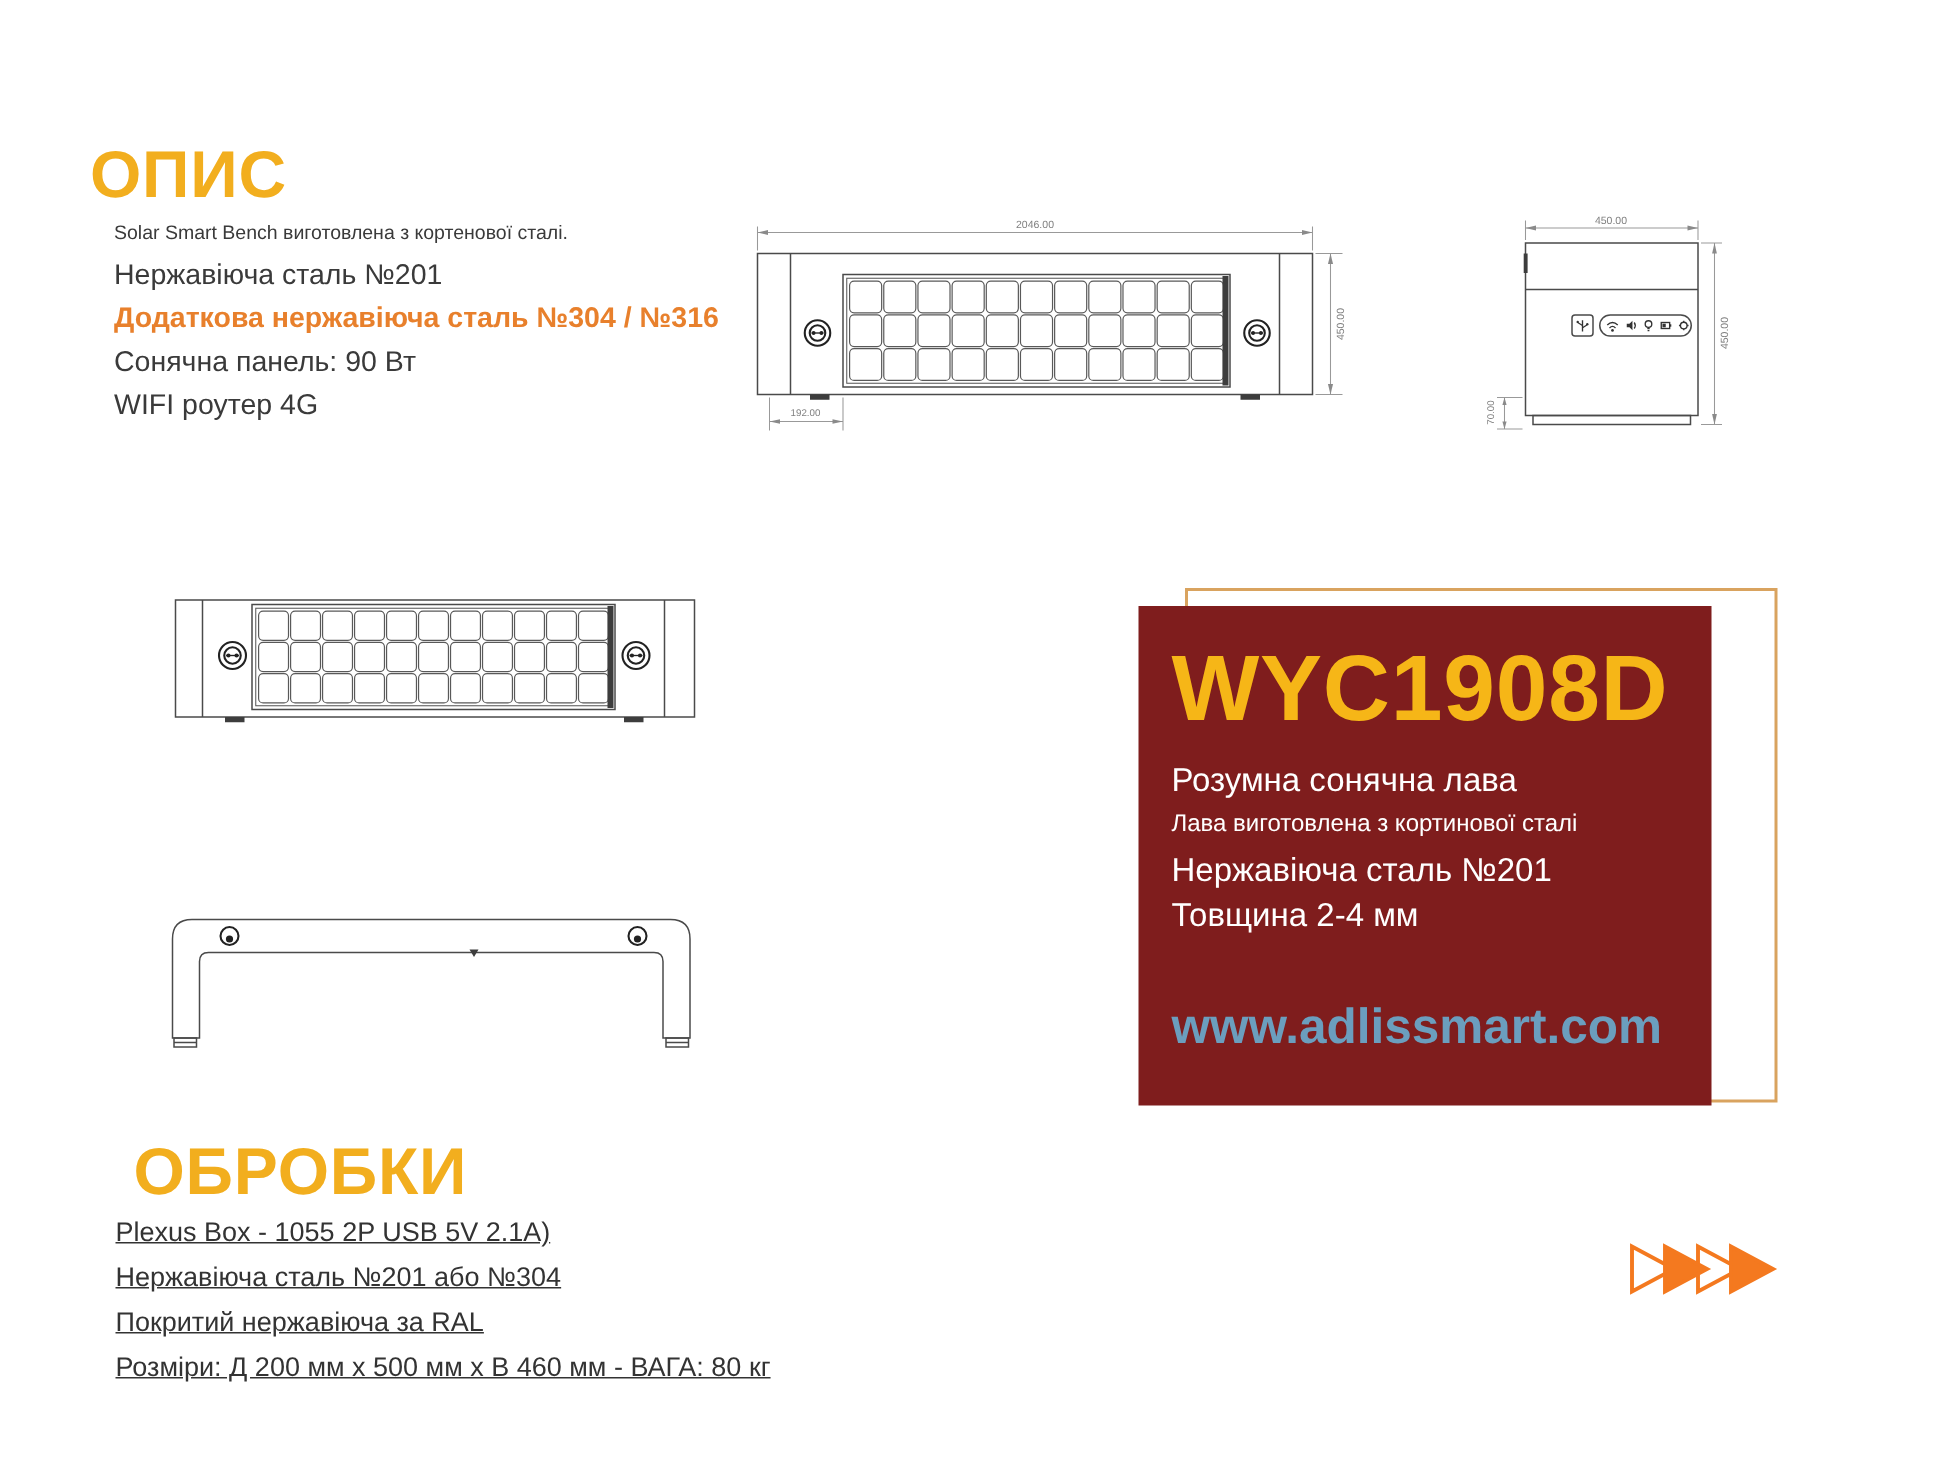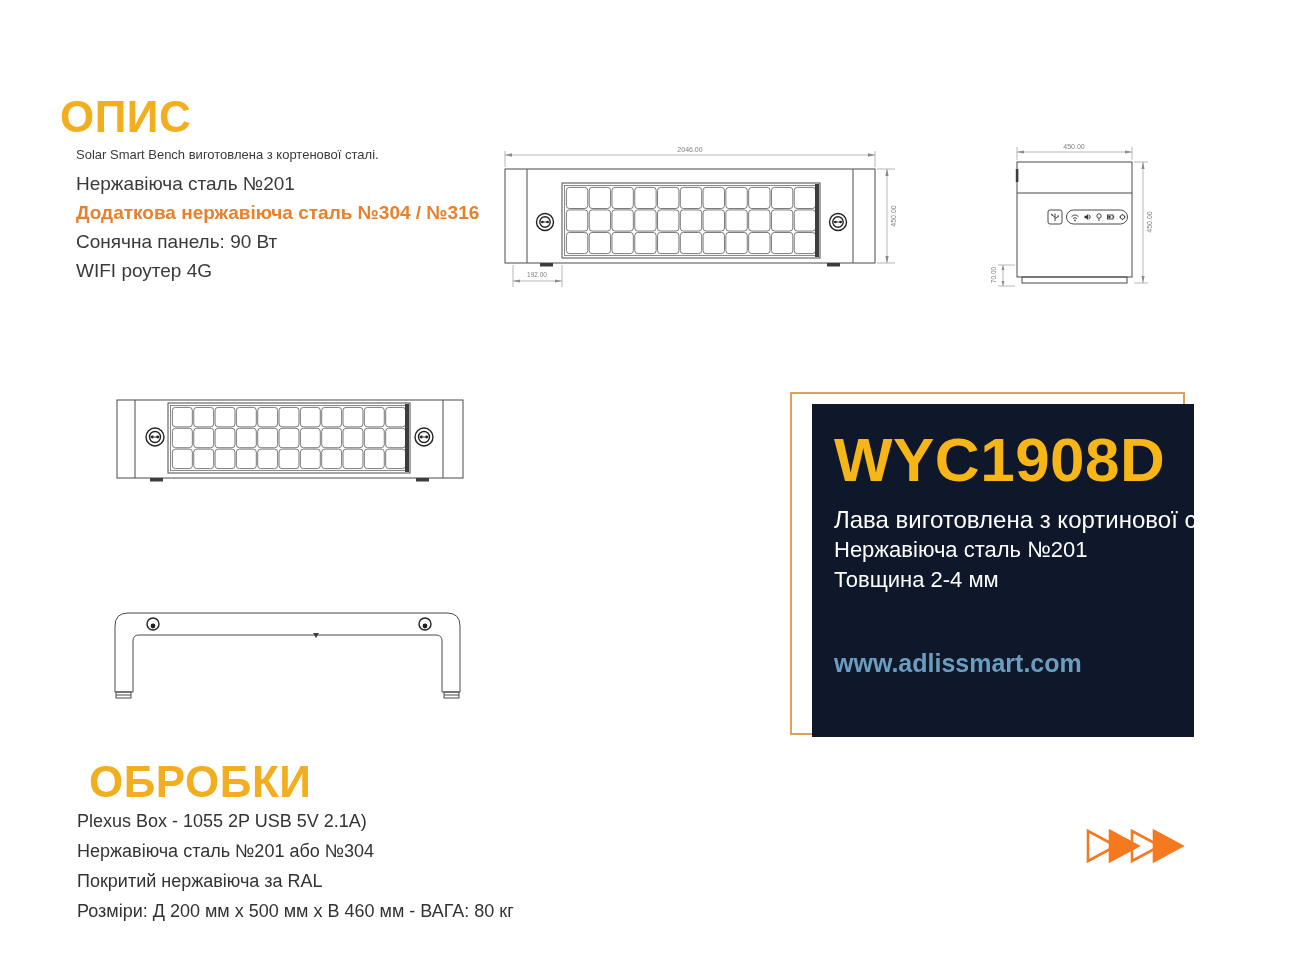--- a/index.html
+++ b/index.html
@@ -14,27 +14,27 @@
   .desc{color:#3A3A3A;}
   .desc .ln{height:29px;line-height:29px;font-size:19px;white-space:nowrap;}
   .desc .sm{font-size:13px;}
   .desc .accent{color:#E8802C;font-weight:700;}
 
   .fin{color:#333;}
   .fin .ln{height:30px;line-height:30px;font-size:18px;white-space:nowrap;}
 
   
   .frame{left:790px;top:392px;width:395px;height:343px;border:2px solid #D9A35F;box-sizing:border-box;}
-  .card{left:812px;top:404px;width:382px;height:333px;background:#0f172a;box-sizing:border-box;
+  .card{left:759px;top:404px;width:382px;height:333px;background:#7f1d1d;box-sizing:border-box;
         padding:20px 16px 0 22px;}
   .card-title{font-size:62px;font-weight:800;color:#F6B617;line-height:1.15;letter-spacing:.5px;}
   .card-lines{margin-top:10px;}
   .cl{color:#FFFFFF;line-height:30px;font-size:22px;white-space:nowrap;}
-  .cl.small{font-size:24px;}
-  .card-link{margin-top:54px;font-size:25px;font-weight:600;color:#6B9EBE;}
+  .cl.small{font-size:16px;}
+  .card-link{margin-top:40px;font-size:33px;font-weight:600;color:#6B9EBE;}
 
   
   svg .draw{stroke:#4A4A4A;stroke-width:1;fill:none;}
   svg .thin{stroke:#5a5a5a;stroke-width:.7;fill:none;}
   svg .dim line{stroke:#999;stroke-width:.7;}
   svg .dim text{fill:#808080;font-size:7px;font-family:"Liberation Sans",sans-serif;text-anchor:middle;}
   svg .dim .t6{font-size:6.5px;}
   svg .arr{fill:#8A8A8A;stroke:none;}
   svg .cell{fill:#fff;stroke:#595959;stroke-width:.8;}
   svg .emblem circle{stroke:#222;stroke-width:1.4;fill:#fff;}
@@ -289,29 +289,30 @@
       <circle r="6"></circle>
         <circle class="dot" cy="2" r="2.4"></circle>
     </g>
     <polygon class="bar" points="208,38 214,38 211,43"></polygon>
   </svg>
 
   <div class="abs frame"></div>
   <div class="abs card">
     <div class="card-title">WYC1908D</div>
     <div class="card-lines">
+      <div class="cl">Розумна сонячна лава</div>
       <div class="cl small">Лава виготовлена з кортинової сталі</div>
       <div class="cl">Нержавіюча сталь №201</div>
       <div class="cl">Товщина 2-4 мм</div>
     </div>
     <div class="card-link">www.adlissmart.com</div>
   </div>
 
   <div class="abs h-org" style="left:76px;top:760px;margin-left:13px;">ОБРОБКИ</div>
-  <div class="abs fin" style="left:77px;top:806px;">
+  <div class="abs fin" style="left:77px;top:806px;text-decoration:underline;">
     <div class="ln">Plexus Box - 1055 2P USB 5V 2.1A)</div>
     <div class="ln">Нержавіюча сталь №201 або №304</div>
     <div class="ln">Покритий нержавіюча за RAL</div>
     <div class="ln">Розміри: Д 200 мм х 500 мм х В 460 мм - ВАГА: 80 кг</div>
   </div>
 
   <svg class="abs arrows" style="left:1086px;top:828px;" width="100" height="36" viewBox="0 0 100 36">
     <polygon class="hollow" points="2,3 2,33 30,18"></polygon>
     <polygon class="hollow" points="46,3 46,33 74,18"></polygon>
     <polygon class="solid" points="24,3 24,33 52,18"></polygon>

